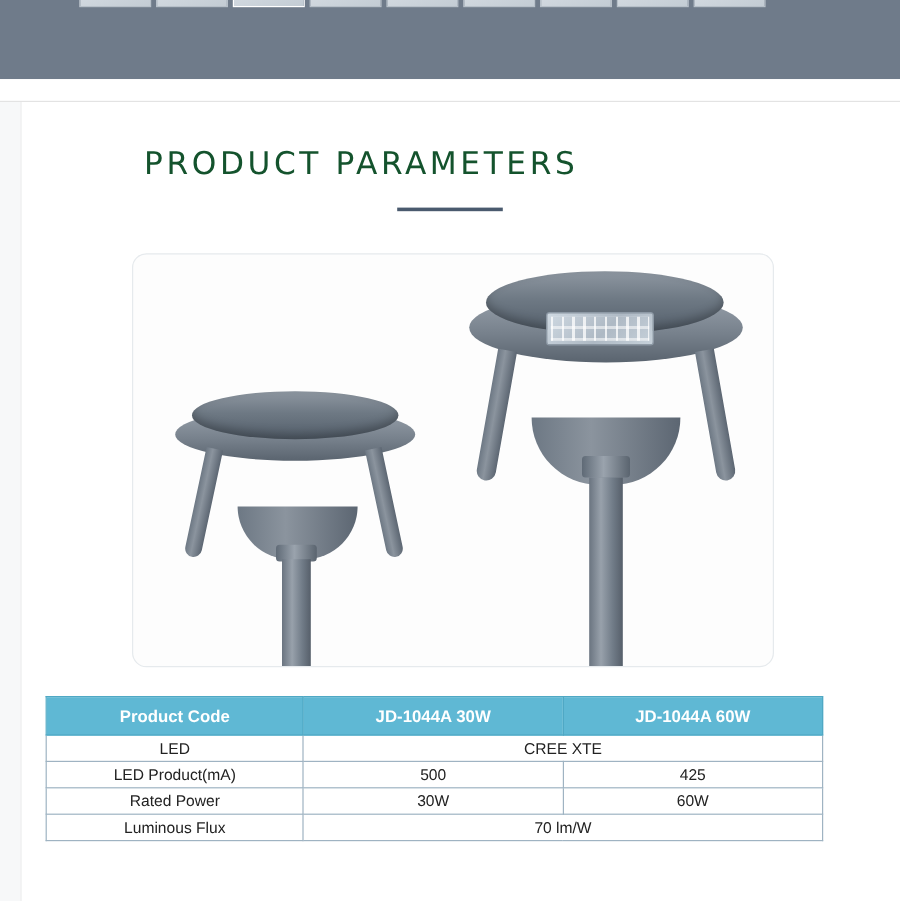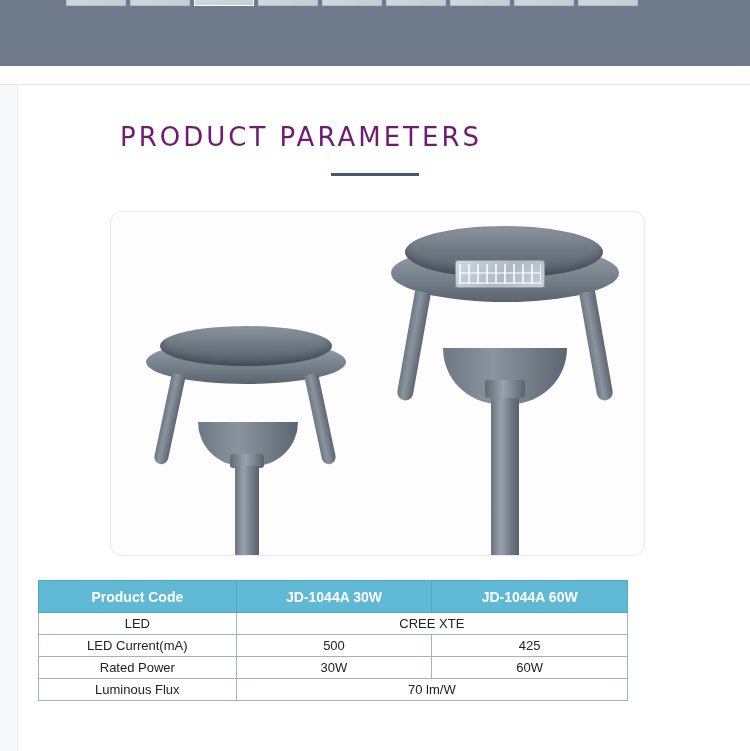--- a/index.html
+++ b/index.html
@@ -68,21 +68,21 @@
   }
 
   
   .heading {
     position: absolute;
     left: 0; top: 122px;
     width: 602px;
     text-align: center;
     font-size: 26px;
     letter-spacing: 3px;
-    color: #701a75;
+    color: #14532d;
     font-family: "DejaVu Sans", sans-serif;
     font-weight: 400;
   }
   .heading-underline {
     position: absolute;
     left: 50%;
     top: 173px;
     margin-left: -44px;
     width: 88px;
     height: 3px;
@@ -143,21 +143,21 @@
     border-radius: 3px;
   }
 
   
   .table-wrap {
     position: absolute;
     left: 38px; top: 580px;
     width: 674px;
   }
   table.spec {
-    width: 590px;
+    width: 648px;
     border-collapse: collapse;
     font-size: 13px;
     color: #222;
     border-radius: 26px;
   }
   table.spec th, table.spec td {
     border: 1px solid #9fb3c2;
     text-align: center;
     height: 22px;
     padding: 2px 4px;
@@ -258,21 +258,21 @@
           <th>JD-1044A 30W</th>
           <th>JD-1044A 60W</th>
         </tr>
       </thead>
       <tbody>
         <tr>
           <td>LED</td>
           <td colspan="2">CREE XTE</td>
         </tr>
         <tr>
-          <td>LED Current(mA)</td>
+          <td>LED Product(mA)</td>
           <td>500</td>
           <td>425</td>
         </tr>
         <tr>
           <td>Rated Power</td>
           <td>30W</td>
           <td>60W</td>
         </tr>
         <tr>
           <td>Luminous Flux</td>

